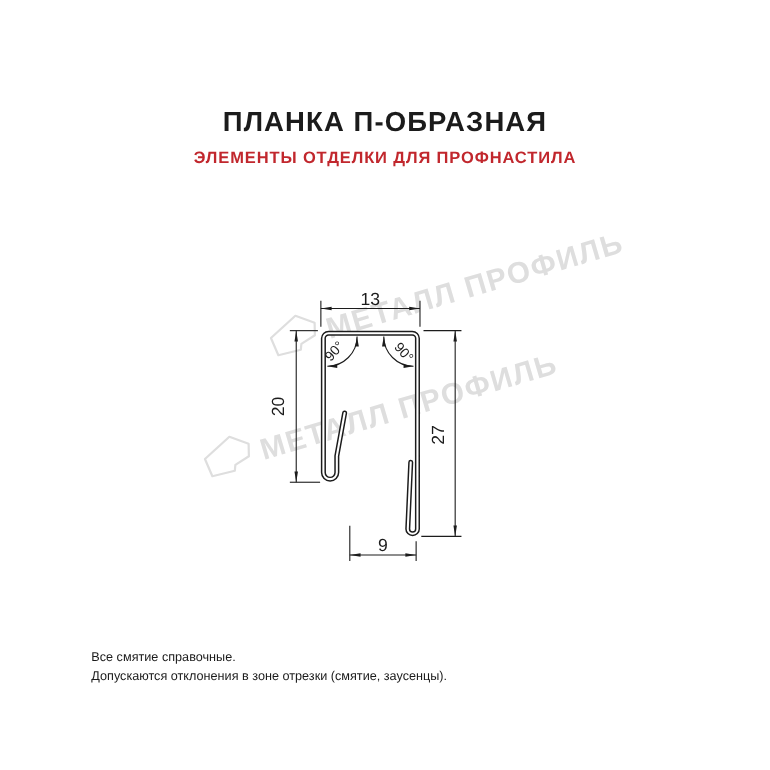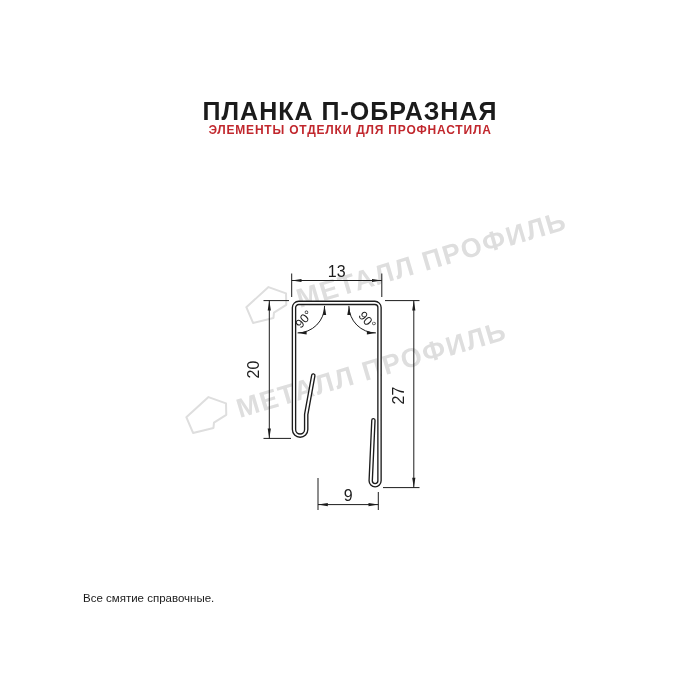--- a/index.html
+++ b/index.html
@@ -6,21 +6,21 @@
   body{
     width:700px;height:700px;background:#ffffff;position:relative;
     overflow:hidden;font-family:"Liberation Sans", sans-serif;
   }
   .header{position:absolute;left:0;right:0;top:99px;text-align:center;}
   .title{
     font-size:25px;font-weight:bold;color:#1b1b1b;letter-spacing:1px;
     line-height:24px;margin:0;
   }
   .subtitle{
-    margin-top:0;font-size:12px;font-weight:bold;color:#c1272d;
+    margin-top:12px;font-size:15px;font-weight:bold;color:#c1272d;
     letter-spacing:0.8px;
   }
   .drawing-svg{position:absolute;left:0;top:0;}
   .dim-text{
     font-family:"Liberation Sans", sans-serif;font-size:16px;fill:#1c1c1c;
   }
   .angle-text{
     font-family:"Liberation Sans", sans-serif;font-size:12.5px;fill:#1c1c1c;
   }
   .wm-text{
@@ -121,13 +121,14 @@
   <g>
     <path d="M 348.9 305.9 A 27 27 0 0 0 375.9 332.9" fill="none" stroke="#1c1c1c" stroke-width="1"></path>
     <polygon points="348.9,305.9 347.3,314.9 350.5,314.9" fill="#1c1c1c"></polygon>
     <polygon points="375.9,332.9 366.9,331.3 366.9,334.5" fill="#1c1c1c"></polygon>
   </g>
   <text class="angle-text" transform="translate(364 323) rotate(48)" text-anchor="middle">90°</text>
 </svg>
 
 <div class="footer">
   <div>Все смятие справочные.</div>
+  <div>Допускаются отклонения в зоне отрезки (смятие, заусенцы).</div>
 </div>
 
 </body></html>

